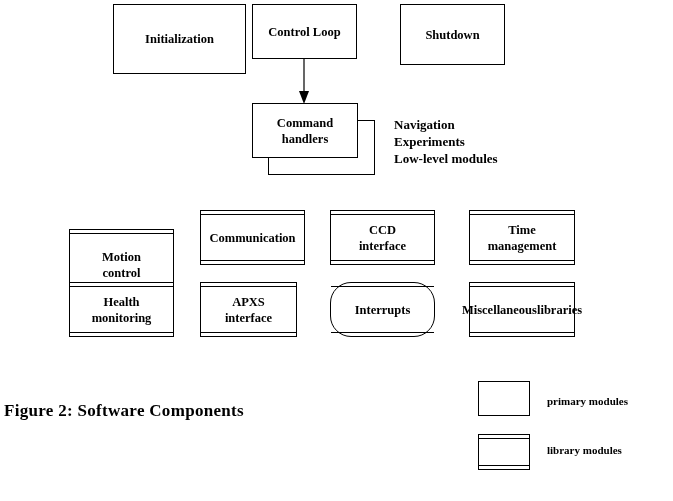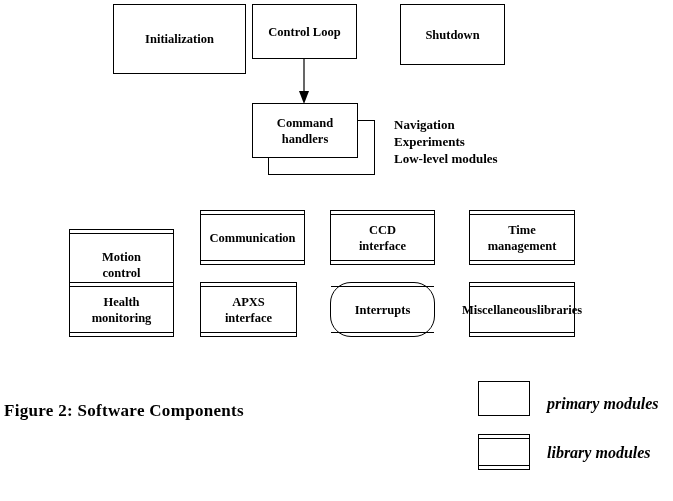--- a/index.html
+++ b/index.html
@@ -10,21 +10,21 @@
            font-size: 12.5px; font-weight: bold; line-height: 16px; }
     .lib { position: absolute; border: 1px solid #000; background: #fff; box-sizing: border-box; }
     .lib::before, .lib::after { content: ""; position: absolute; left: 0; right: 0; height: 0; border-top: 1px solid #000; }
     .lib::before { top: 3px; }
     .lib::after { bottom: 3px; }
     .lib .lbl { position: absolute; inset: 4px 0; display: flex; align-items: center; justify-content: center;
                 text-align: center; font-size: 12.5px; font-weight: bold; line-height: 16px; }
     .shadow { position: absolute; border: 1px solid #000; box-sizing: border-box; background: #fff; }
     .handler-list { position: absolute; left: 394px; top: 116px; font-size: 13px; font-weight: bold; line-height: 17px; }
     .caption { position: absolute; left: 4px; top: 401px; font-size: 17px; font-weight: bold; letter-spacing: 0.3px; }
-    .legend-text { position: absolute; font-size: 16px; font-style: italic; font-weight: bold; }
+    .legend-text { position: absolute; font-size: 11px; font-weight: bold; }
     svg.arrow { position: absolute; left: 290px; top: 58px; }
   </style>
 </head>
 <body>
 
 <div class="box" style="left:113px;top:4px;width:133px;height:70px;">
   <span>Initialization</span>
 </div>
 <div class="box" style="left:252px;top:4px;width:105px;height:55px;text-align:right;">
   <span>Control Loop</span>

